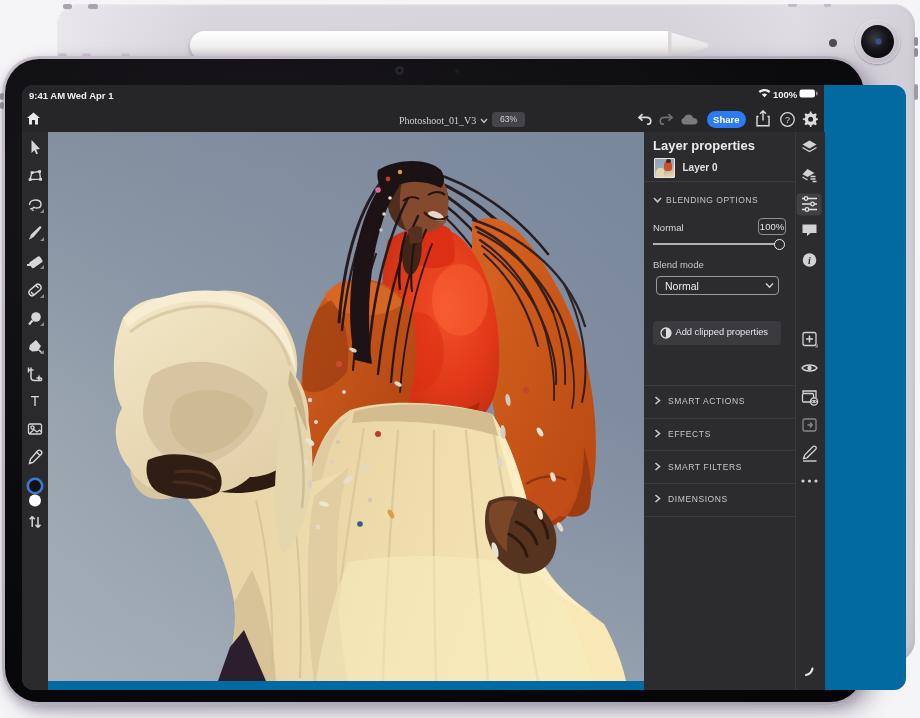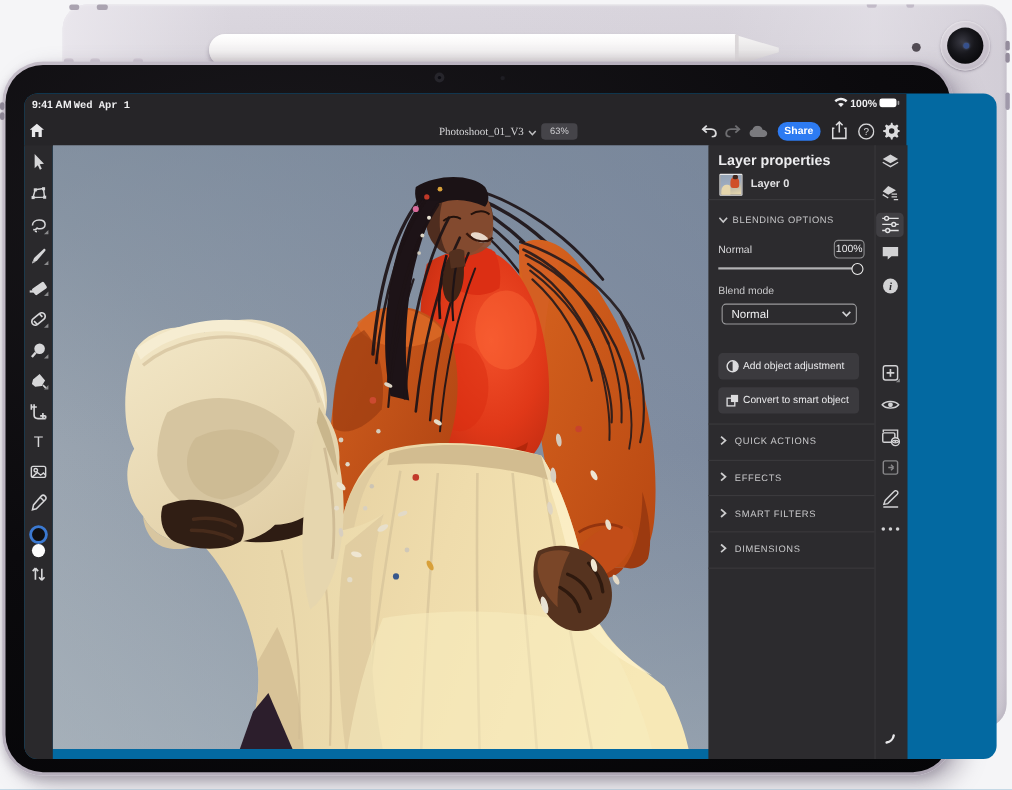--- a/index.html
+++ b/index.html
@@ -280,21 +280,21 @@
         <ellipse cx="452" cy="330" rx="6" ry="2.4" transform="rotate(80 452 330)" fill="#dfd5c2"></ellipse>
         <ellipse cx="447" cy="418" rx="8" ry="3" transform="rotate(75 447 418)" fill="#e8e2d4"></ellipse>
         <ellipse cx="455" cy="300" rx="7" ry="2.6" transform="rotate(85 455 300)" fill="#d8cfc2"></ellipse>
         <ellipse cx="460" cy="268" rx="6" ry="2.4" transform="rotate(80 460 268)" fill="#d4cabc"></ellipse>
       </g>
     </svg>
     <div class="abs" id="panel"></div>
     <div class="abs" id="strip"></div>
 
     <div class="abs txt" style="left:7px;top:4.5px;font-size:9.5px;font-weight:700;color:#f0f0f2;">9:41 AM</div>
-    <div class="abs txt" style="left:45px;top:4.5px;font-size:9.5px;font-weight:700;color:#f0f0f2;font-family:Liberation Mono, monospace;">Wed Apr 1</div>
+    <div class="abs txt" style="left:45px;top:4.5px;font-size:9.5px;font-weight:700;color:#f0f0f2;">Wed Apr 1</div>
     <svg class="abs" style="left:736px;top:3px;" width="13" height="10" viewBox="0 0 13 10">
       <path d="M6.5,9.3 L3.9,6.6 C5.3,5.2 7.7,5.2 9.1,6.6 Z M2.2,4.9 C4.6,2.6 8.4,2.6 10.8,4.9 L12.4,3.3 C9.1,0.2 3.9,0.2 0.6,3.3 Z" fill="#f0f0f2"></path>
     </svg>
     <div class="abs txt" style="left:751px;top:4px;font-size:9.5px;font-weight:700;color:#f0f0f2;">100%</div>
     <svg class="abs" style="left:776.5px;top:3.5px;" width="19" height="9" viewBox="0 0 19 9">
       <rect x="0.5" y="0.5" width="15.5" height="8" rx="2.2" fill="#fff"></rect>
       <rect x="17" y="2.6" width="1.6" height="3.8" rx="0.8" fill="#9a9a9c"></rect>
     </svg>
 
     <svg class="abs" style="left:5px;top:27px;" width="13" height="13" viewBox="0 0 13 13">
@@ -419,34 +419,27 @@
       <div class="abs" style="left:12px;top:143.5px;width:121px;height:17px;border:1px solid #9a9a9c;border-radius:4px;"></div>
       <div class="abs txt" style="left:21px;top:147.5px;font-size:10.5px;color:#f0f0f2;">Normal</div>
       <svg class="abs" style="left:121px;top:149.5px;" width="9" height="7" viewBox="0 0 9 7">
           <path d="M1,1.5 L4.5,5.2 L8,1.5" stroke="#d0d0d2" stroke-width="1.5" fill="none"></path>
         </svg>
       <div class="abs" style="left:8.5px;top:188.5px;width:128px;height:24px;background:#3b3a3e;border-radius:4px;">
         <svg class="abs" style="left:7px;top:6px;" width="12" height="12" viewBox="0 0 12 12">
           <circle cx="6" cy="6" r="5" fill="none" stroke="#dcdcde" stroke-width="1.3"></circle>
           <path d="M6,1 A5,5 0 0 1 6,11 Z" fill="#dcdcde"></path>
         </svg>
-        <div class="abs txt" style="left:23px;top:6.5px;font-size:9.3px;color:#e8e8ea;">Add object adjustment</div>
-      </div>
-      <div class="abs" style="left:8.5px;top:219.5px;width:128px;height:24px;background:#3b3a3e;border-radius:4px;">
-        <svg class="abs" style="left:7px;top:6px;" width="12" height="12" viewBox="0 0 12 12">
-          <rect x="1" y="4" width="7" height="7" fill="none" stroke="#dcdcde" stroke-width="1.2"></rect>
-          <rect x="4.5" y="1" width="6.5" height="6.5" fill="#dcdcde"></rect>
-        </svg>
-        <div class="abs txt" style="left:23px;top:6.5px;font-size:9.3px;color:#e8e8ea;">Convert to smart object</div>
+        <div class="abs txt" style="left:23px;top:6.5px;font-size:9.3px;color:#e8e8ea;">Add clipped properties</div>
       </div>
       <div class="abs divider" style="left:0;width:151px;top:253px;"></div>
       <svg class="abs" style="left:10px;top:264px;" width="7" height="9" viewBox="0 0 7 9">
           <path d="M1.5,1 L5.5,4.5 L1.5,8" stroke="#cccccd" stroke-width="1.6" fill="none"></path>
         </svg>
-      <div class="abs txt" style="left:24px;top:264px;font-size:8.5px;letter-spacing:.6px;color:#c8c8ca;">QUICK ACTIONS</div>
+      <div class="abs txt" style="left:24px;top:264px;font-size:8.5px;letter-spacing:.6px;color:#c8c8ca;">SMART ACTIONS</div>
       <div class="abs divider" style="left:0;width:151px;top:285.5px;"></div>
       <svg class="abs" style="left:10px;top:297px;" width="7" height="9" viewBox="0 0 7 9">
           <path d="M1.5,1 L5.5,4.5 L1.5,8" stroke="#cccccd" stroke-width="1.6" fill="none"></path>
         </svg>
       <div class="abs txt" style="left:24px;top:297px;font-size:8.5px;letter-spacing:.6px;color:#c8c8ca;">EFFECTS</div>
       <div class="abs divider" style="left:0;width:151px;top:318px;"></div>
       <svg class="abs" style="left:10px;top:329.5px;" width="7" height="9" viewBox="0 0 7 9">
           <path d="M1.5,1 L5.5,4.5 L1.5,8" stroke="#cccccd" stroke-width="1.6" fill="none"></path>
         </svg>
       <div class="abs txt" style="left:24px;top:329.5px;font-size:8.5px;letter-spacing:.6px;color:#c8c8ca;">SMART FILTERS</div>

